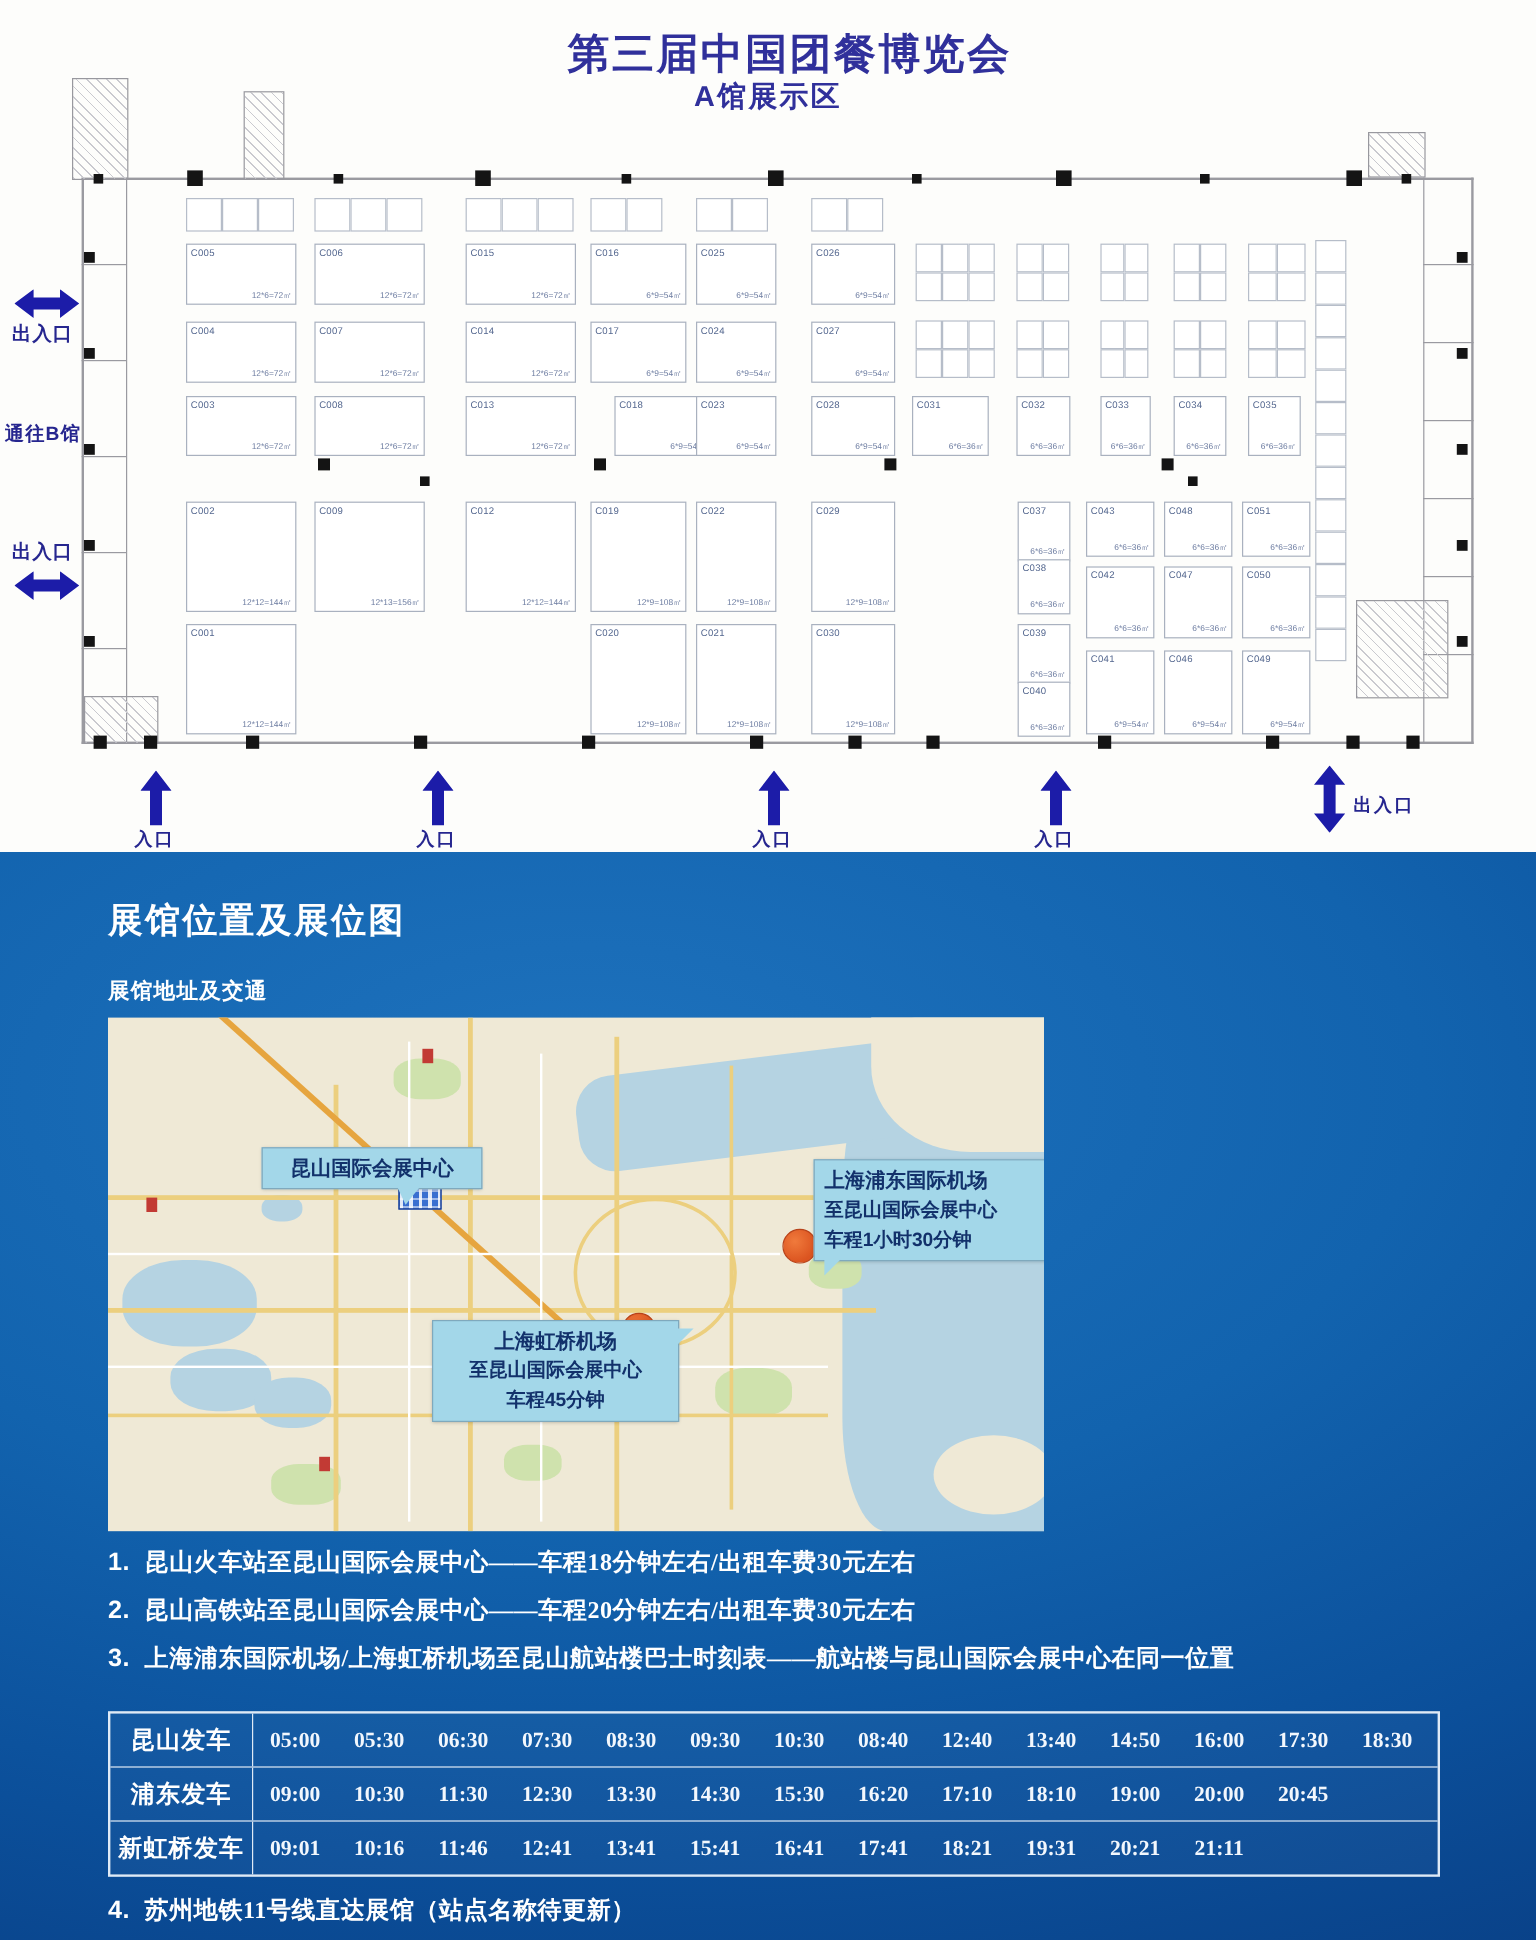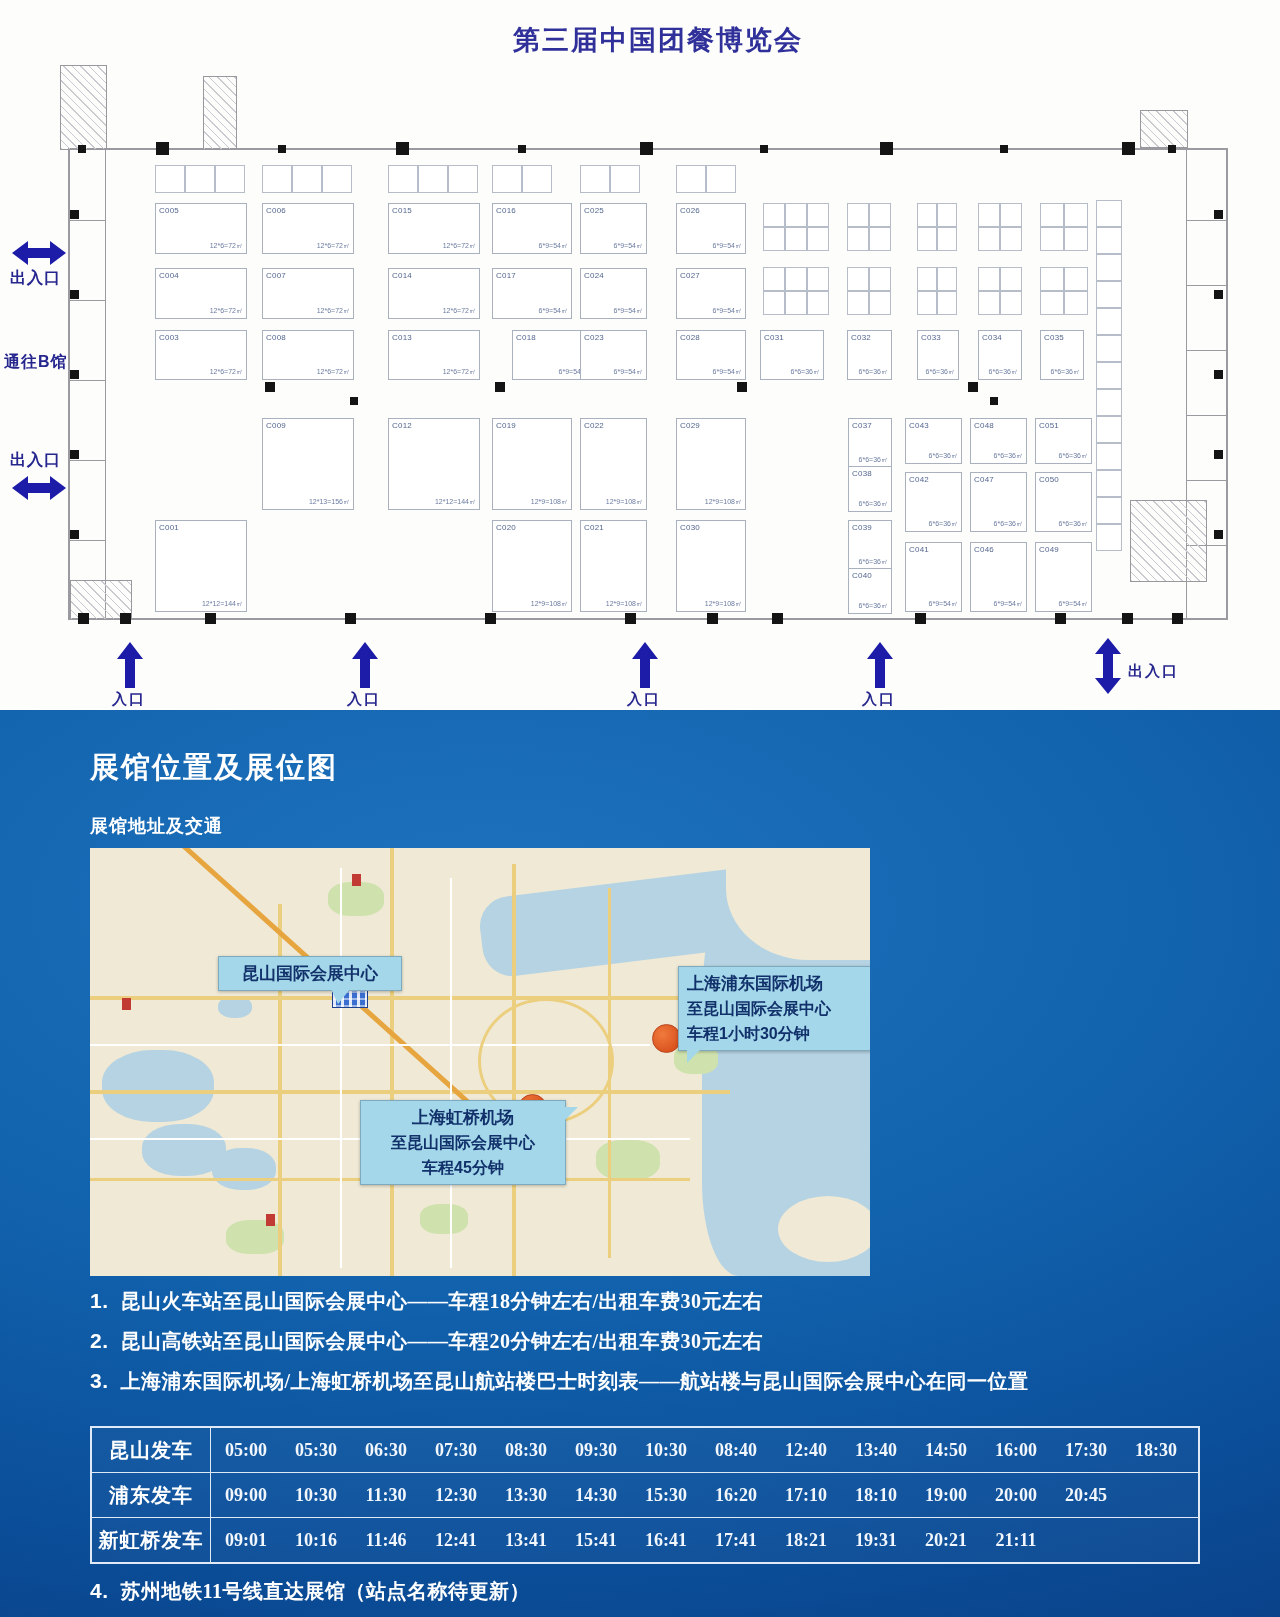--- a/index.html
+++ b/index.html
@@ -1,21 +1,21 @@
 <!DOCTYPE html>
 <html><head>
 <meta charset="utf-8">
 <style>
   html,body{margin:0;padding:0;}
   body{width:1280px;height:1617px;position:relative;font-family:"Liberation Sans",sans-serif;background:#fff;}
 
   
   #section1{position:absolute;left:0;top:0;width:1280px;height:710px;background:#fdfdfb;overflow:hidden;}
   .plan-title{position:absolute;left:0;right:0;text-align:center;color:#30309b;font-weight:bold;}
-  #title1{top:22px;font-size:27px;letter-spacing:2px;margin-left:36px;}
+  #title1{top:22px;font-size:35px;letter-spacing:2px;margin-left:36px;}
   #title2{top:64px;font-size:24px;letter-spacing:2px;}
 
   #plan{position:absolute;left:60px;top:60px;width:1170px;height:585px;}
   .wl{position:absolute;background:#9a9aa0;}
   .pillar{position:absolute;background:#141414;}
   .booth{position:absolute;border:1px solid #a9b1bf;background:#fff;}
   .booth i{position:absolute;left:3px;top:2px;font-style:normal;font-size:8px;color:#54678f;letter-spacing:.2px;}
   .booth u{position:absolute;right:3px;bottom:2px;text-decoration:none;font-size:7px;color:#6b7ba0;}
   .cellS{position:absolute;border:1px solid #b6bdc9;background:#fff;}
   .outl{position:absolute;border:1.5px solid #98989e;background:
@@ -66,20 +66,21 @@
           font-family:"Liberation Serif",serif;letter-spacing:1px;}
   .ttimes{flex:1;display:flex;align-items:center;}
   .ttime{width:70px;flex:0 0 70px;text-align:center;color:#f2f7fd;font-size:18px;
          font-family:"Liberation Serif",serif;font-weight:bold;}
 </style>
 </head>
 <body>
 
 <div id="section1">
   <div class="plan-title" id="title1">第三届中国团餐博览会</div>
+  <div class="plan-title" id="title2">A馆展示区</div>
 
   <div id="plan">
       <div class="wl" style="left: 8px; top: 88px; width: 1160px; height: 2px;"></div>
       <div class="wl" style="left: 8px; top: 558px; width: 1160px; height: 2px;"></div>
       <div class="wl" style="left: 8px; top: 88px; width: 2px; height: 472px;"></div>
       <div class="wl" style="left: 1166px; top: 88px; width: 2px; height: 472px;"></div>
       <div class="wl" style="left: 45px; top: 88px; width: 1px; height: 472px;"></div>
       <div class="wl" style="left: 1126px; top: 88px; width: 1px; height: 472px;"></div>
       <div class="wl" style="left: 8px; top: 160px; width: 37px; height: 1px;"></div>
       <div class="wl" style="left: 8px; top: 240px; width: 37px; height: 1px;"></div>
@@ -140,20 +141,24 @@
         <i>C005</i>
         <u>12*6=72㎡</u>
       </div>
       <div class="booth" style="left: 95px; top: 208px; width: 90px; height: 49px;">
         <i>C004</i>
         <u>12*6=72㎡</u>
       </div>
       <div class="booth" style="left: 95px; top: 270px; width: 90px; height: 48px;">
         <i>C003</i>
         <u>12*6=72㎡</u>
+      </div>
+      <div class="booth" style="left: 95px; top: 358px; width: 90px; height: 90px;">
+        <i>C002</i>
+        <u>12*12=144㎡</u>
       </div>
       <div class="booth" style="left: 95px; top: 460px; width: 90px; height: 90px;">
         <i>C001</i>
         <u>12*12=144㎡</u>
       </div>
       <div class="booth" style="left: 202px; top: 143px; width: 90px; height: 49px;">
         <i>C006</i>
         <u>12*6=72㎡</u>
       </div>
       <div class="booth" style="left: 202px; top: 208px; width: 90px; height: 49px;">

